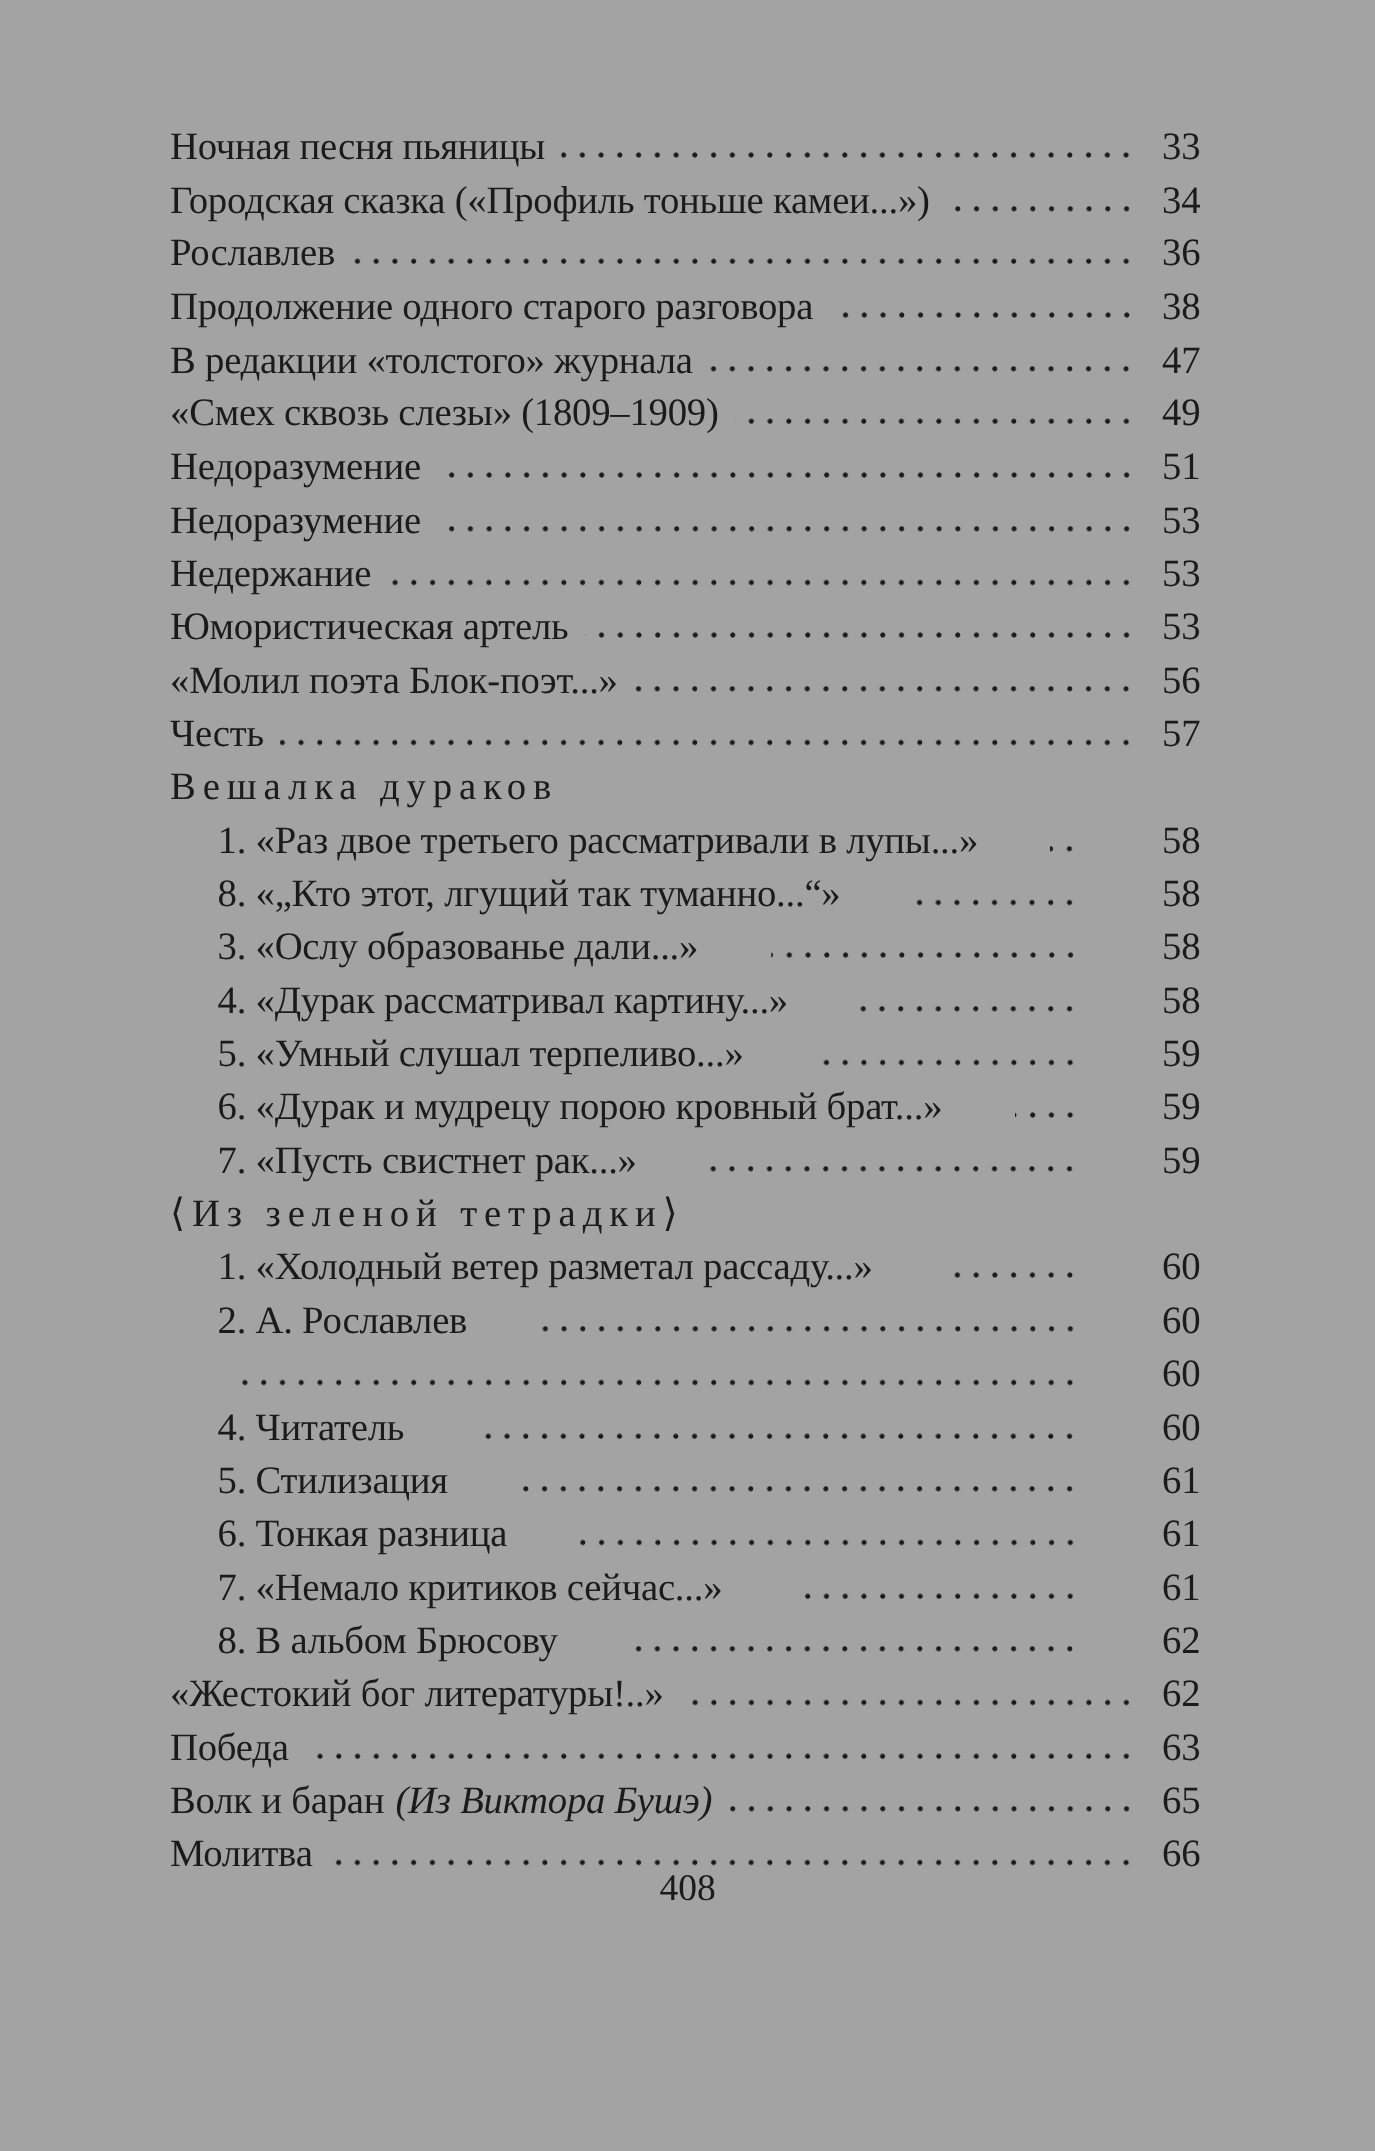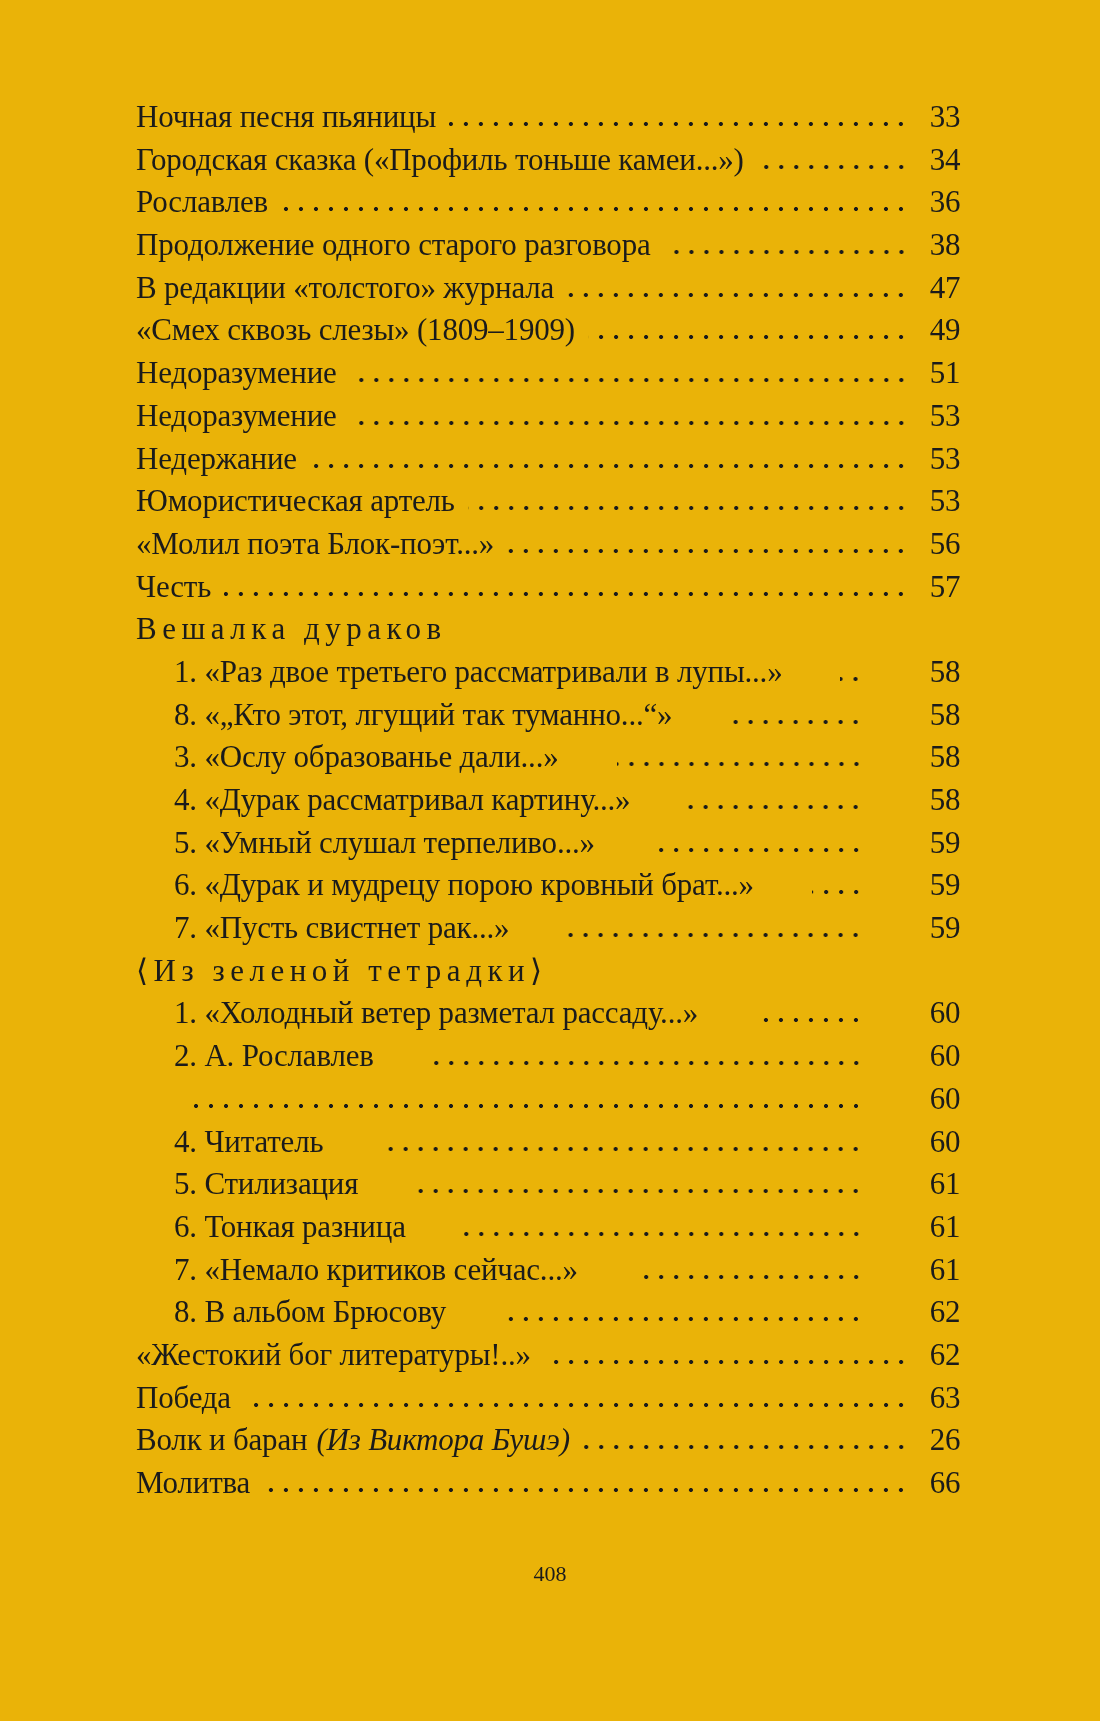--- a/index.html
+++ b/index.html
@@ -11,21 +11,21 @@
     width: 1100px;
     height: 1721px;
     position: relative;
     overflow: hidden;
     font-family: "Liberation Serif", serif;
     color: #1b1b1b;
   }
   .page {
     position: absolute;
     inset: 0;
-    background: #eab308;
+    background: #a3a3a3;
   }
   .toc {
     position: absolute;
     left: 136px;
     top: 96px;
     width: 832px;
   }
   .toc-row {
     display: flex;
     align-items: baseline;
@@ -59,25 +59,25 @@
     background-repeat: repeat-x;
     background-position: right bottom;
   }
   .toc-page {
     flex: 0 0 auto;
     min-width: 46px;
     text-align: center;
   }
   .footer {
     position: absolute;
-    top: 1557px;
+    top: 1494px;
     left: 0;
     width: 1100px;
     text-align: center;
-    font-size: 22px;
+    font-size: 30px;
     line-height: 34px;
   }
 </style>
 </head>
 <body>
 
 <div class="page">
   <div class="toc" id="toc-list">
       <div class="toc-row">
         <span class="toc-title">Ночная песня пьяницы</span>
@@ -226,21 +226,21 @@
       </div>
       <div class="toc-row">
         <span class="toc-title">Победа</span>
         <span class="leader"></span>
         <span class="toc-page">63</span>
       </div>
       <div class="toc-row">
         <span class="toc-title">Волк и баран</span>
         <i>(Из Виктора Бушэ)</i>
         <span class="leader"></span>
-        <span class="toc-page">26</span>
+        <span class="toc-page">65</span>
       </div>
       <div class="toc-row">
         <span class="toc-title">Молитва</span>
         <span class="leader"></span>
         <span class="toc-page">66</span>
       </div>
     </div>
   <div class="footer">408</div>
 </div>
 

